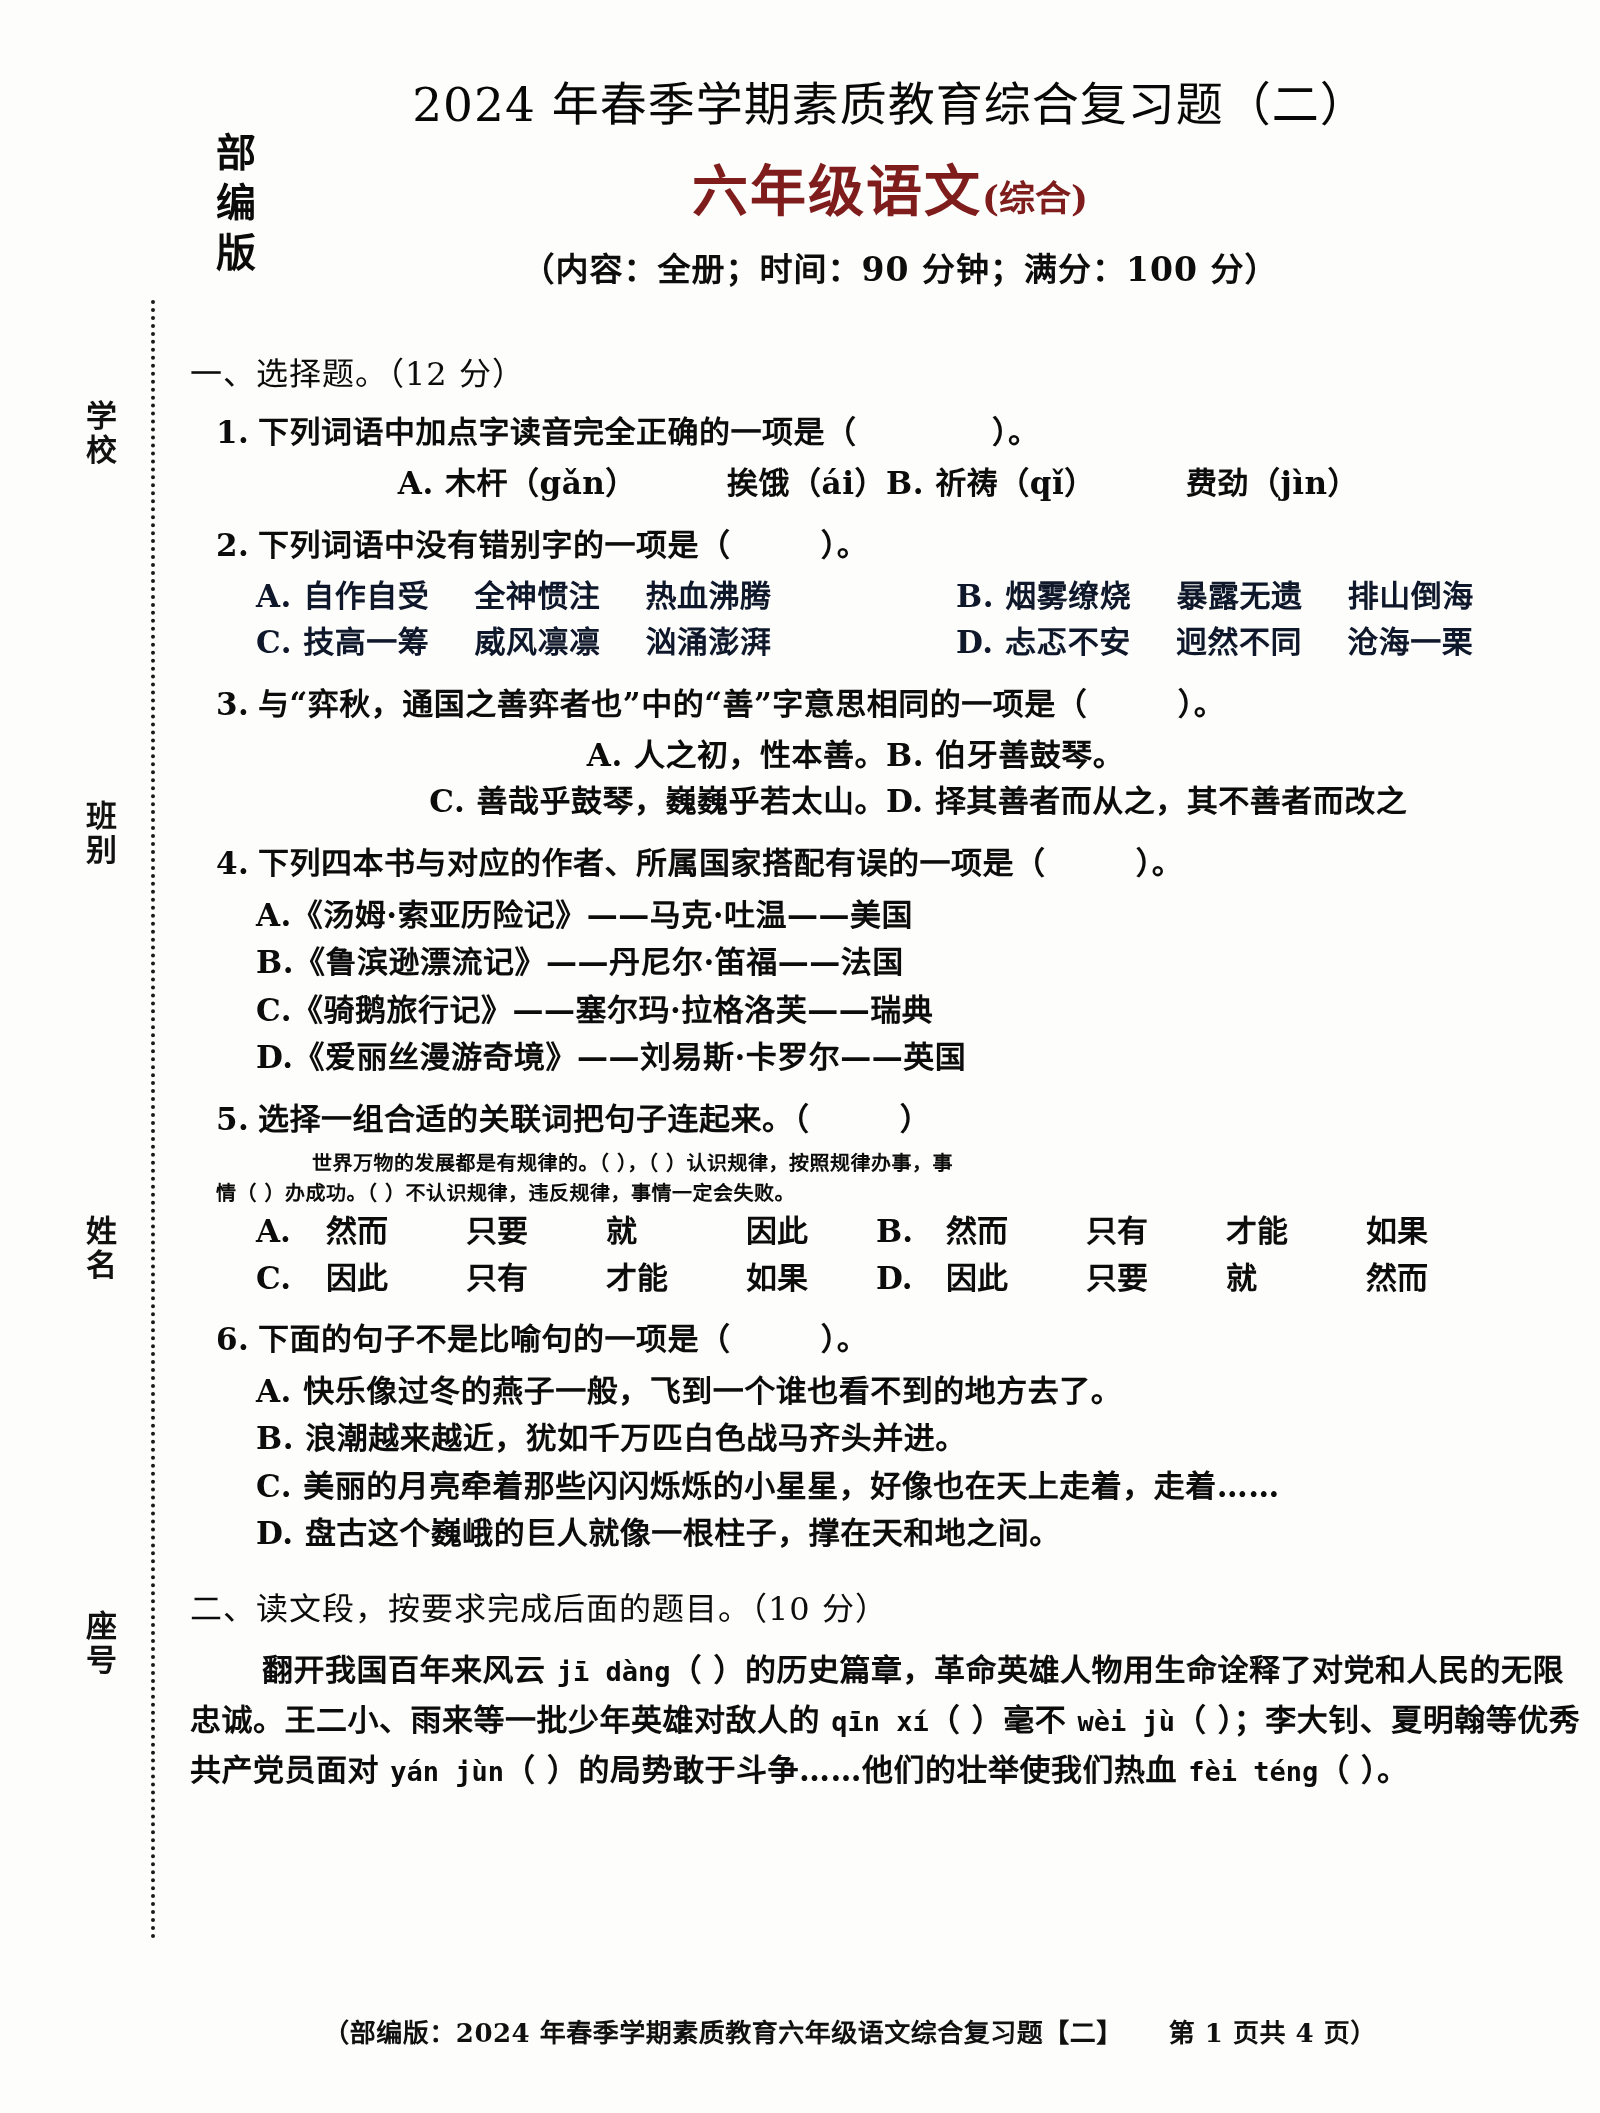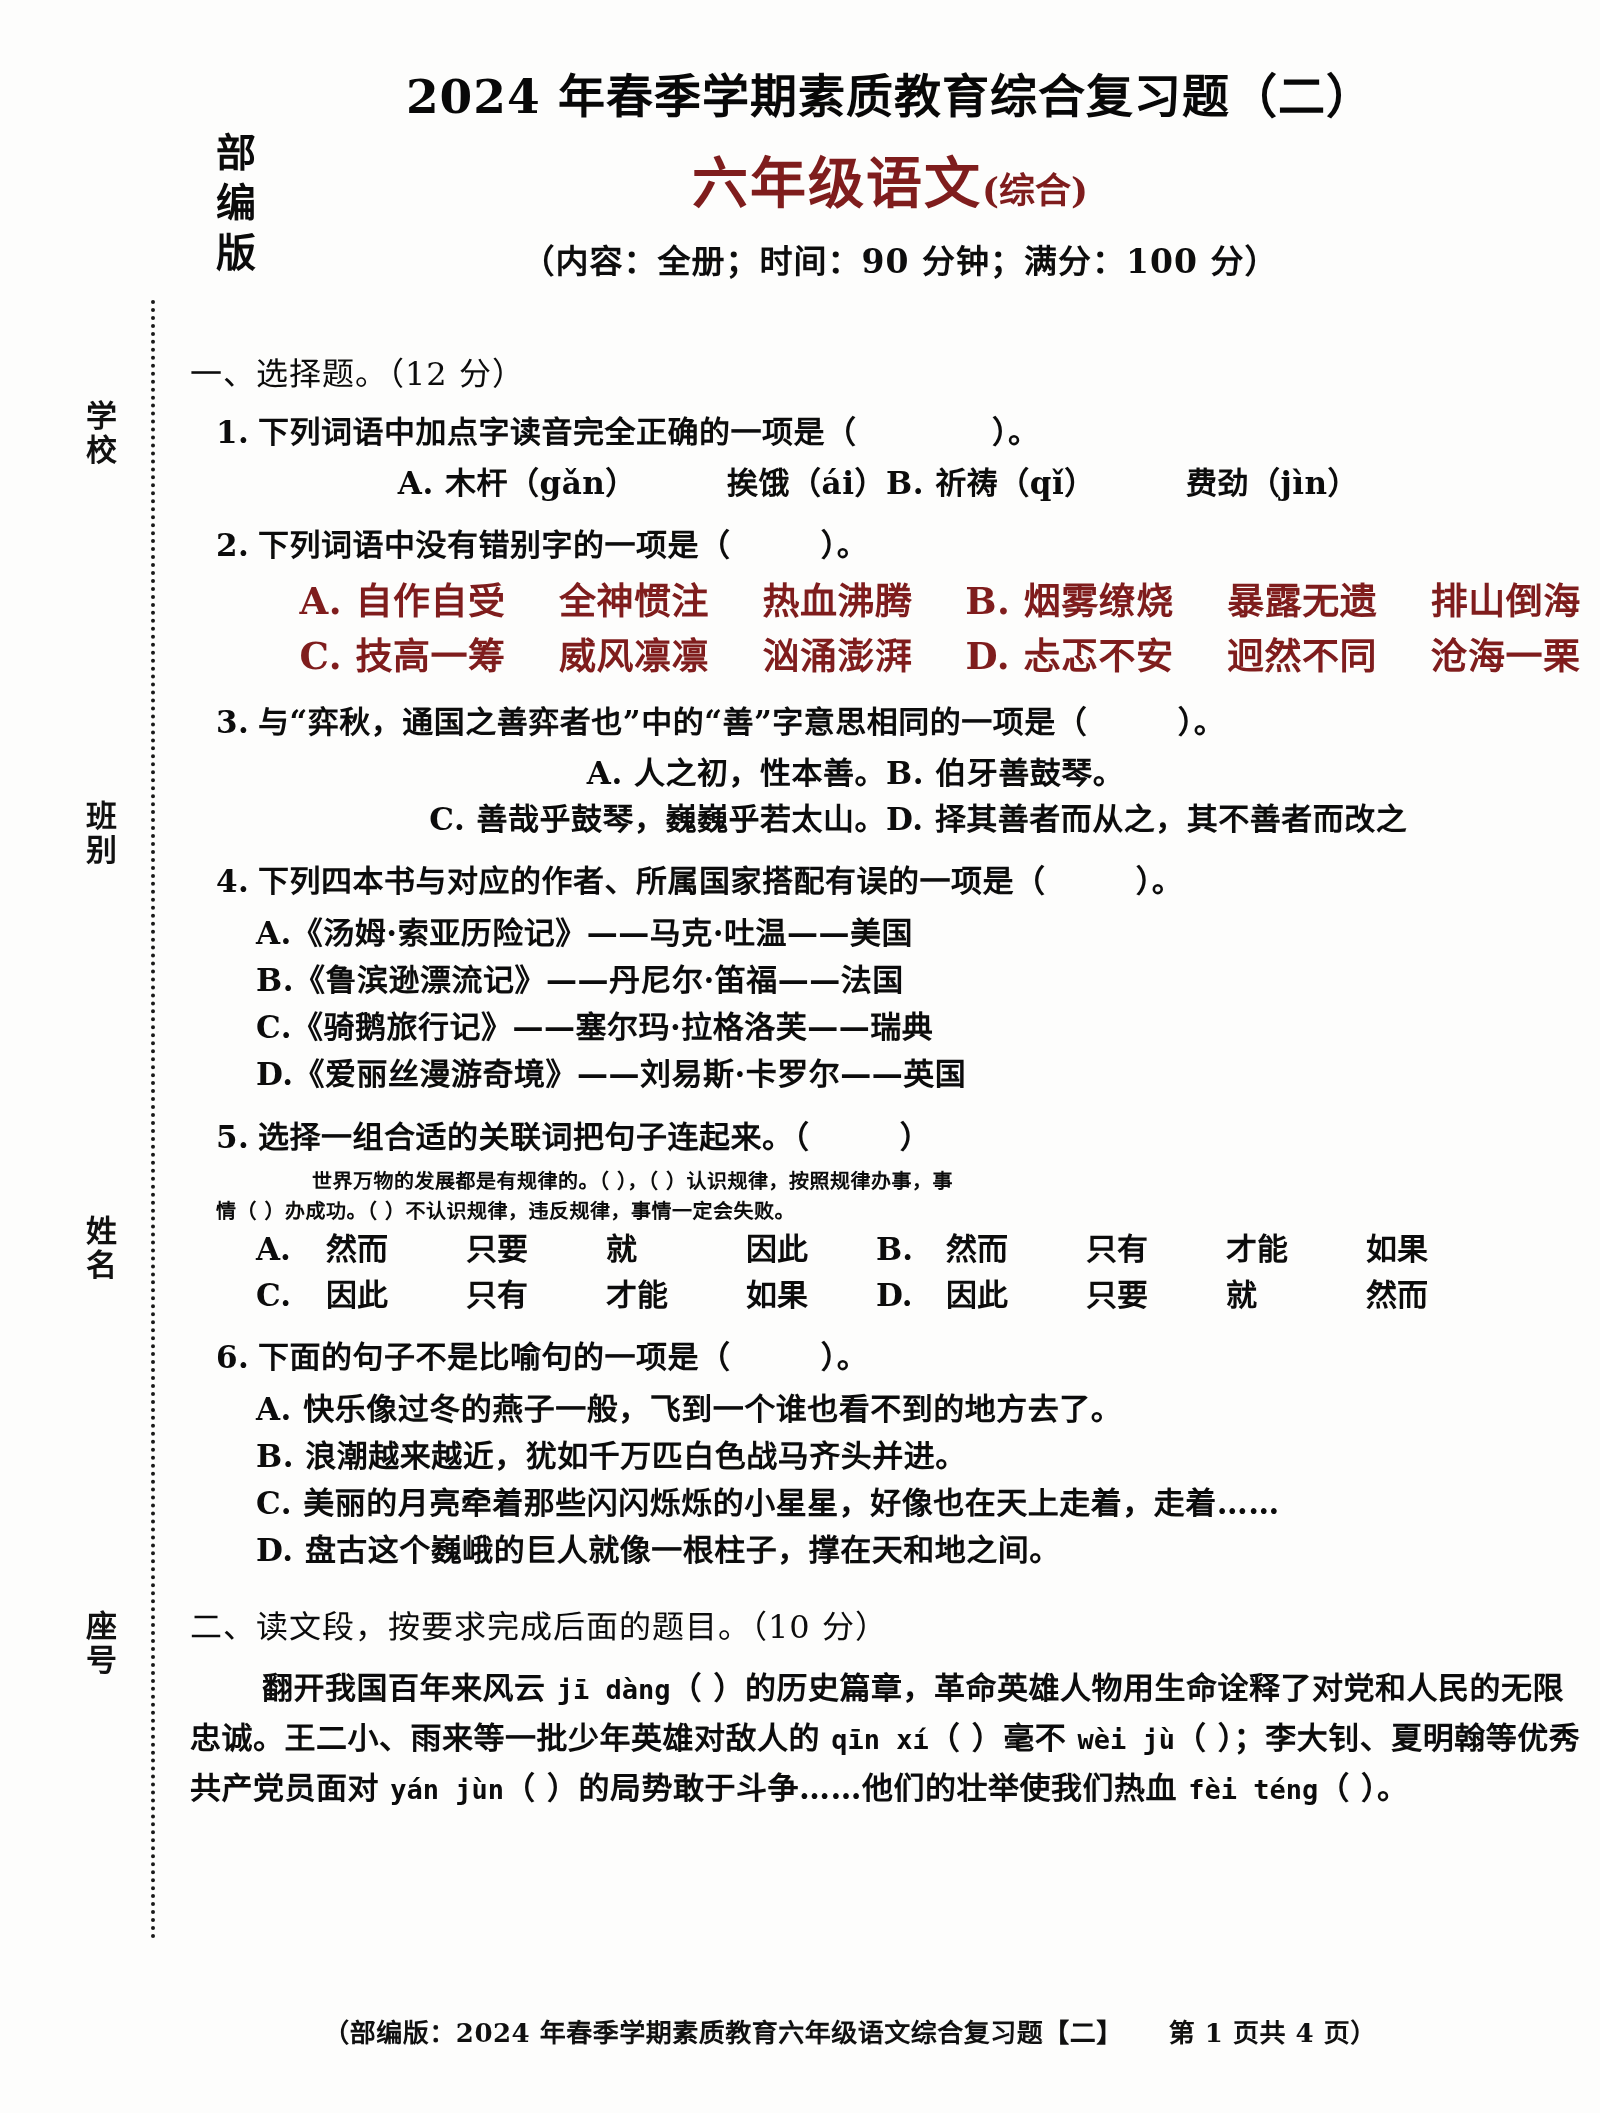--- a/index.html
+++ b/index.html
@@ -74,26 +74,26 @@
   
   .header {
     position: absolute;
     left: 160px;
     top: 70px;
     width: 1420px;
     text-align: center;
   }
   .doc-title {
     font-family: "DejaVu Serif", "Liberation Serif", serif;
-    font-weight: 700;
+    font-weight: 400;
     font-size: 47px;
     letter-spacing: 1px;
     line-height: 1.15;
     color: #080808;
-    margin: 0;
+    margin: 8px;
     padding-left: 40px;
   }
   .doc-subtitle {
     margin: 14px 0 0 0;
     padding-left: 40px;
     font-weight: 700;
     font-size: 56px;
     letter-spacing: 2px;
     color: #7f1d1d;
   }
@@ -163,27 +163,26 @@
     line-height: 1.52;
     letter-spacing: 0.5px;
     color: #0c0c0c;
     font-weight: 600;
     white-space: pre;
   }
 
   .opt-wide-row {
     display: flex;
     padding-left: 66px;
-    font-size: 37px;
+    font-size: 31px;
     line-height: 1.48;
     letter-spacing: 0.5px;
-    color: #7f1d1d;
+    color: #0f172a;
     font-weight: 600;
     white-space: pre;
-    text-align: center;
   }
   .opt-wide-row .cell-left { width: 700px; flex: none; }
   .opt-wide-row .cell-right { flex: 1; }
 
   .opt-conj-row {
     display: flex;
     padding-left: 66px;
     font-size: 31px;
     line-height: 1.5;
     color: #0c0c0c;

